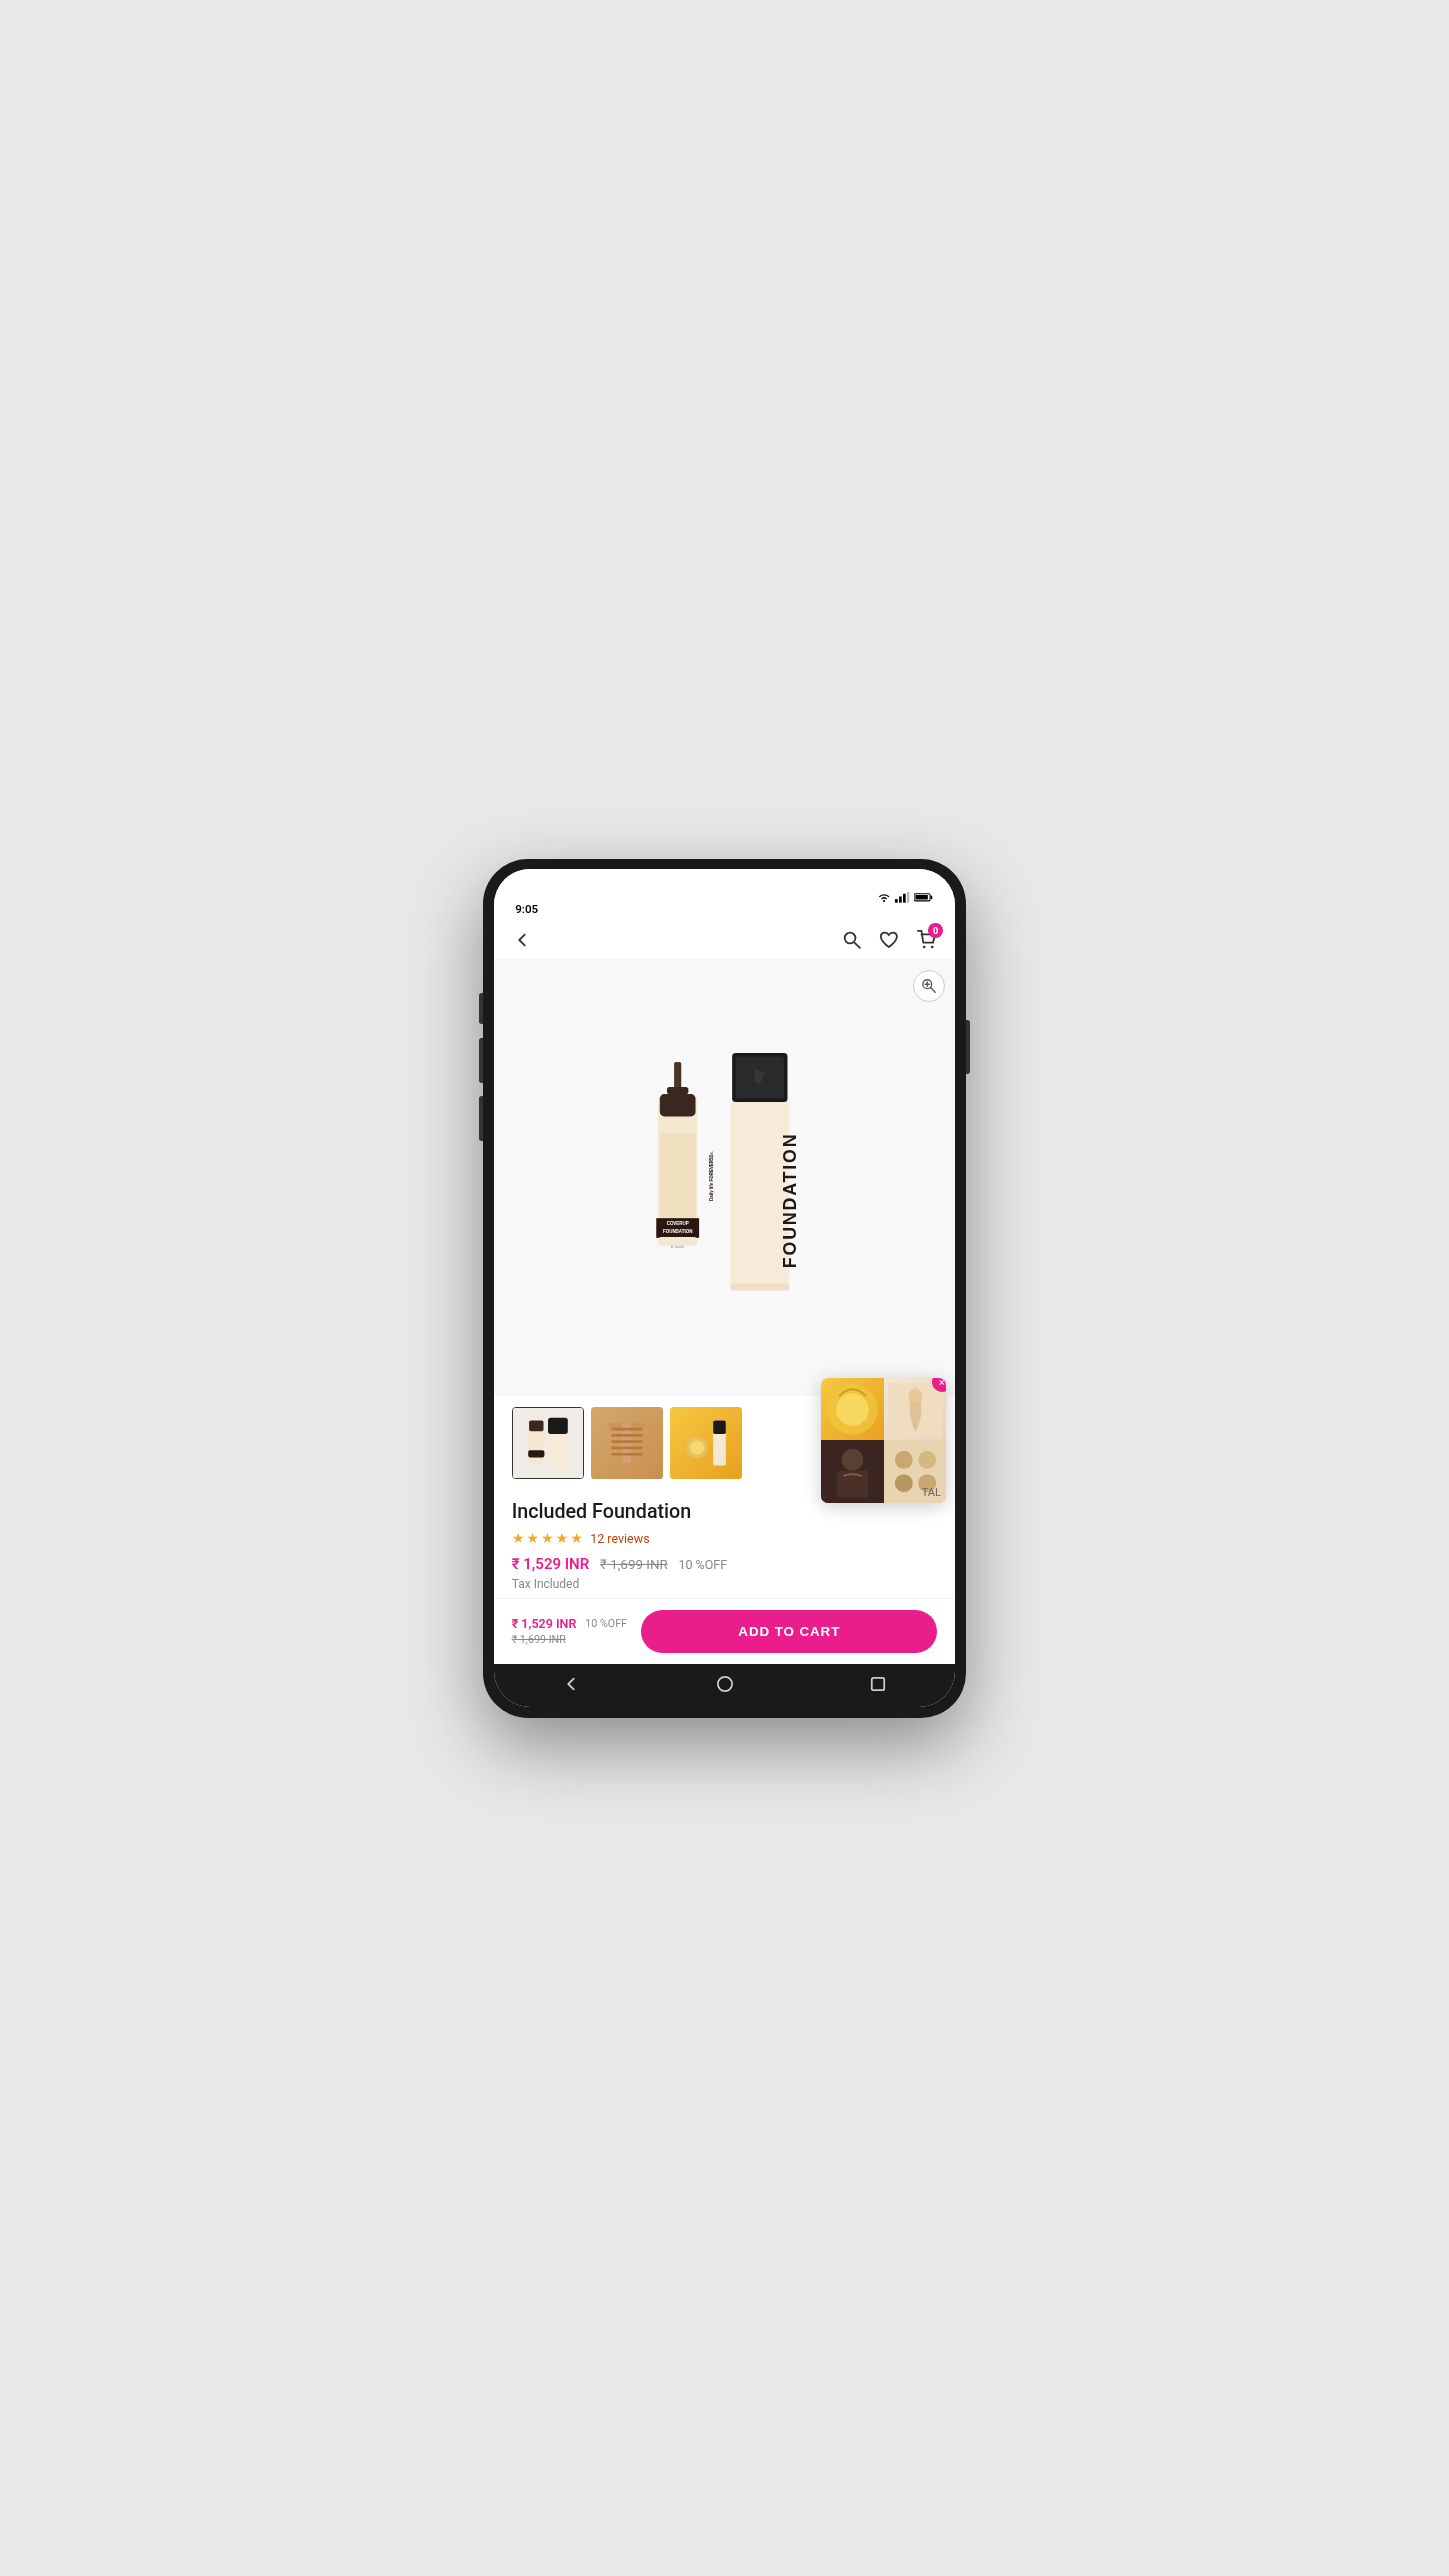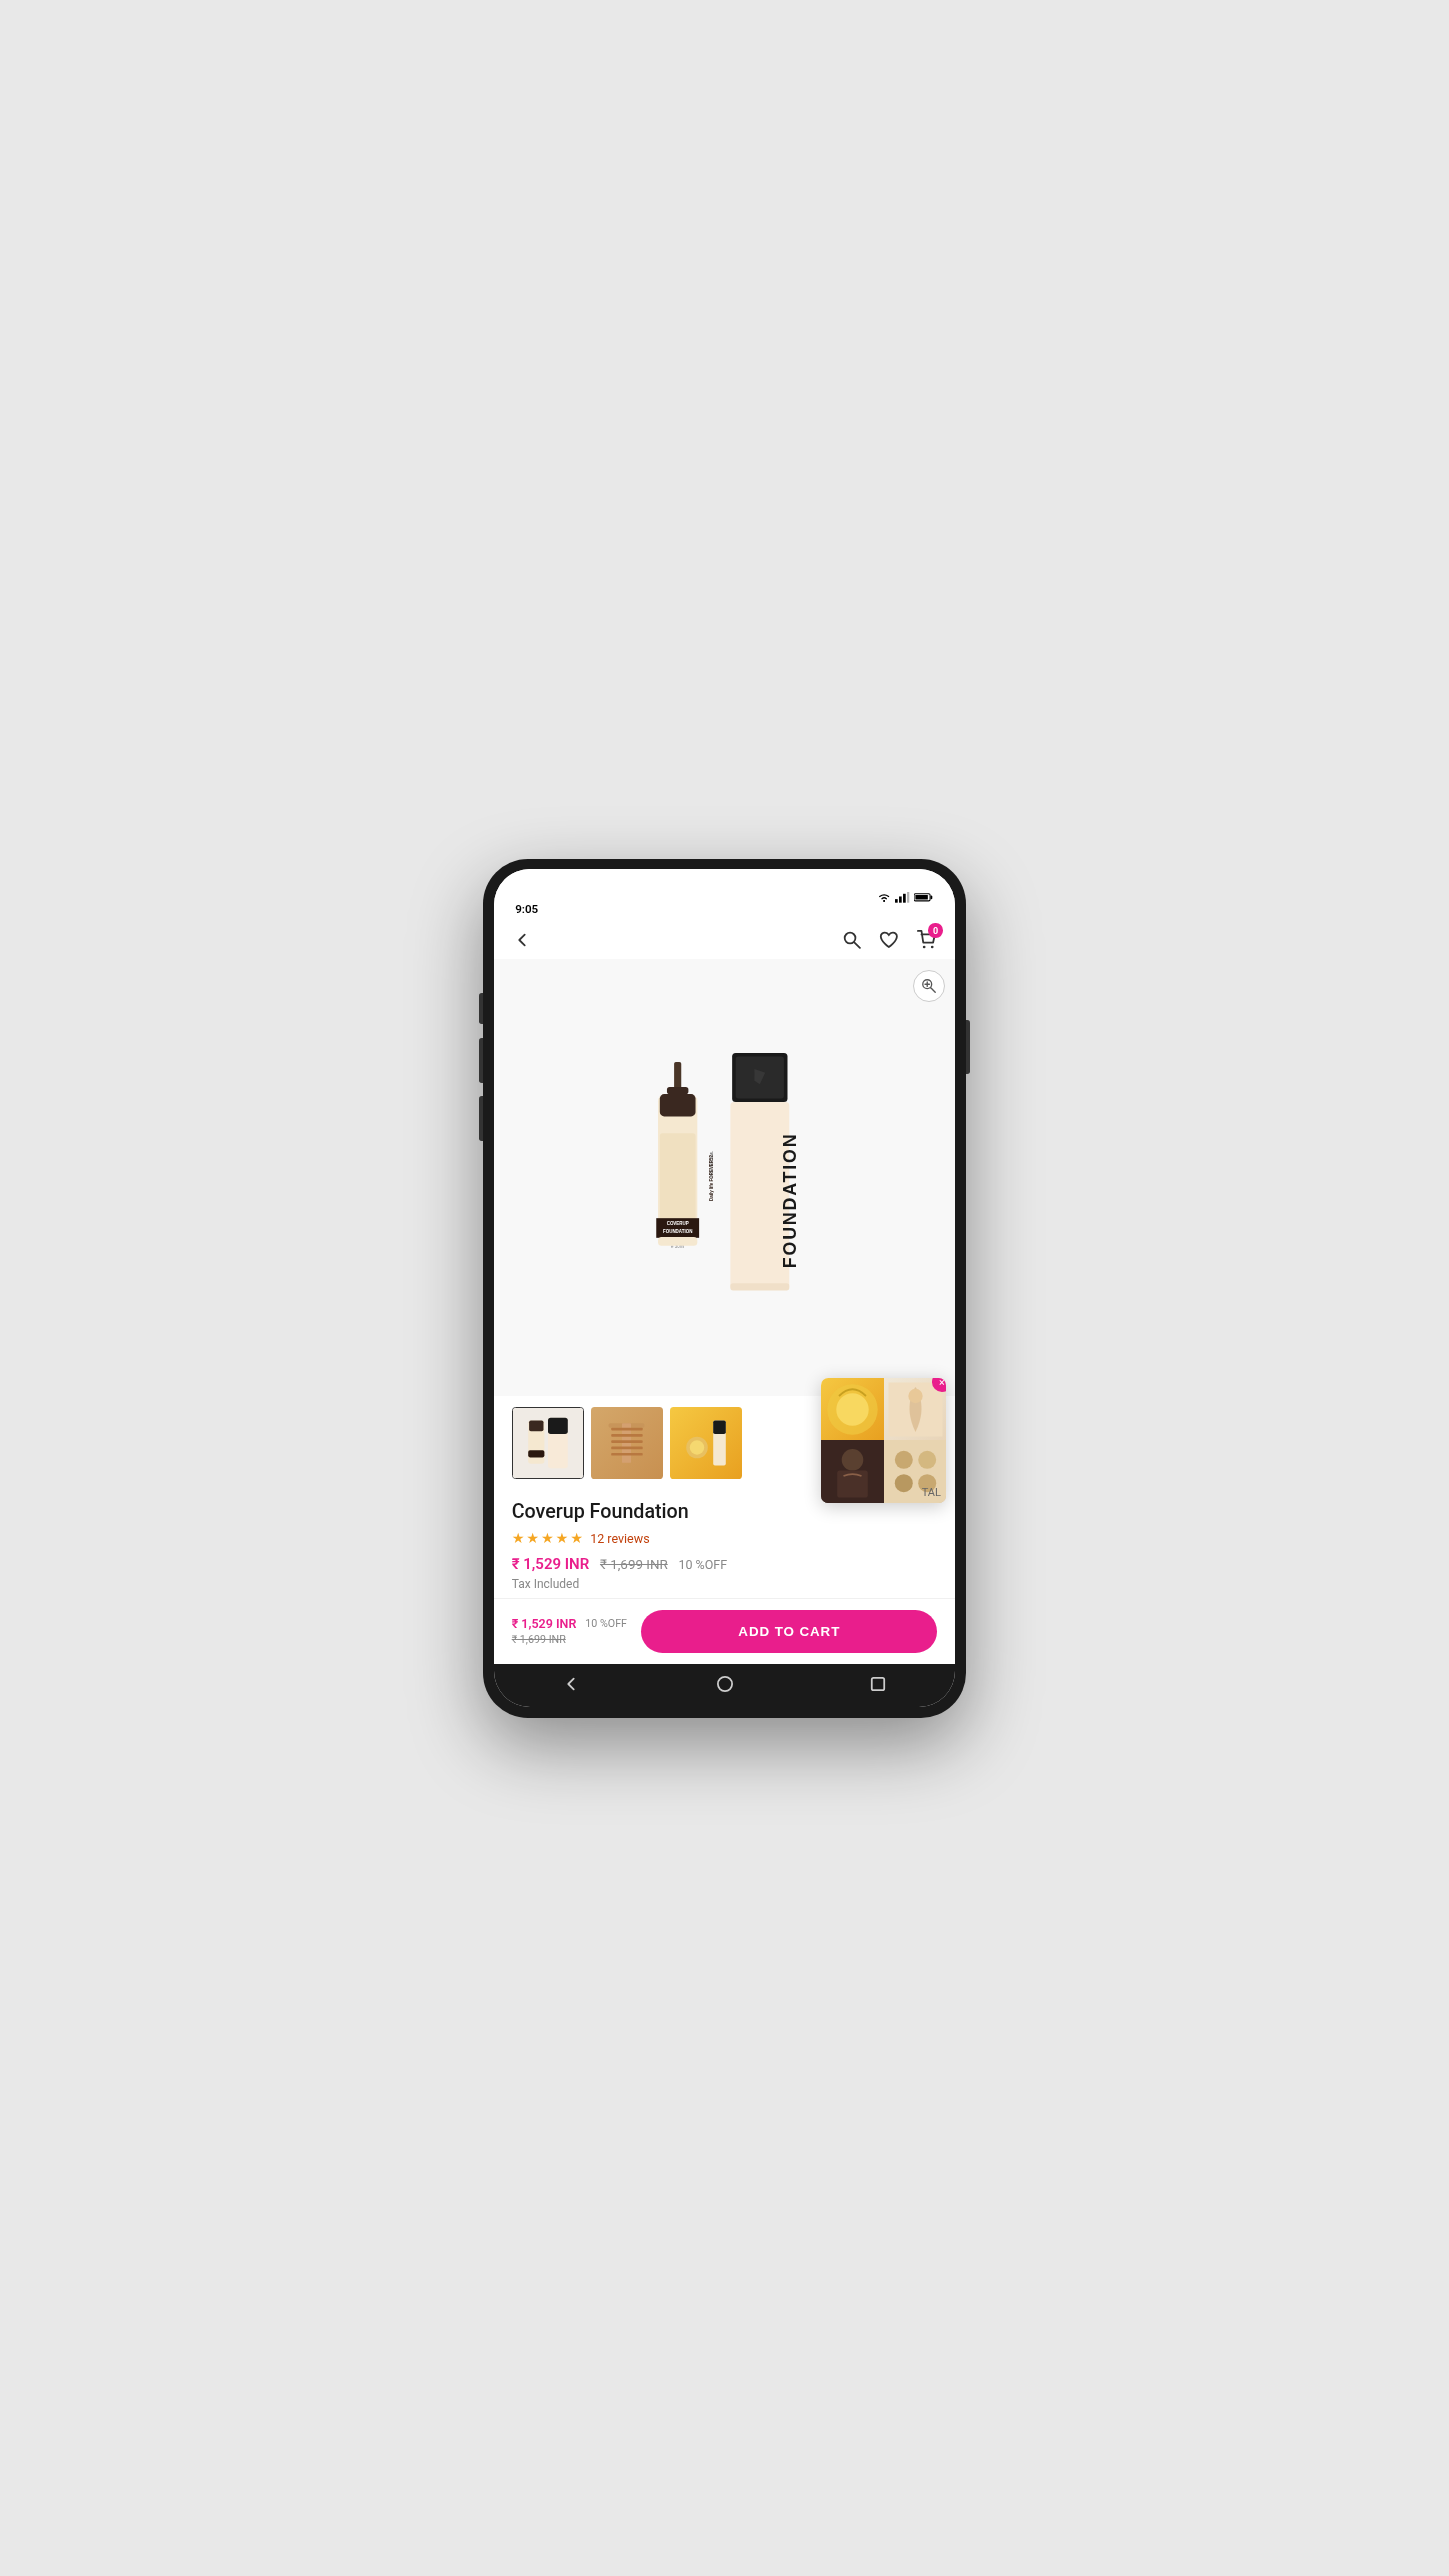--- a/index.html
+++ b/index.html
@@ -582,21 +582,21 @@
               <circle cx="22" cy="48" r="10" fill="#b89860"></circle>
               <circle cx="48" cy="48" r="10" fill="#c8a870"></circle>
             </svg>
           </div>
         </div>
         <div style="position:absolute; bottom:3.6px; right:5.4px; font-size:11px; color:#666;">TAL</div>
       </div>
     </div>
 
     <div class="product-details">
-      <div class="product-name">Coverup Foundation</div>
+      <div class="product-name">Included Foundation</div>
       <div class="rating-row">
         <div class="stars">
           <span>★</span>
           <span>★</span>
           <span>★</span>
           <span>★</span>
           <span>★</span>
         </div>
         <span class="review-count">12 reviews</span>
       </div>

